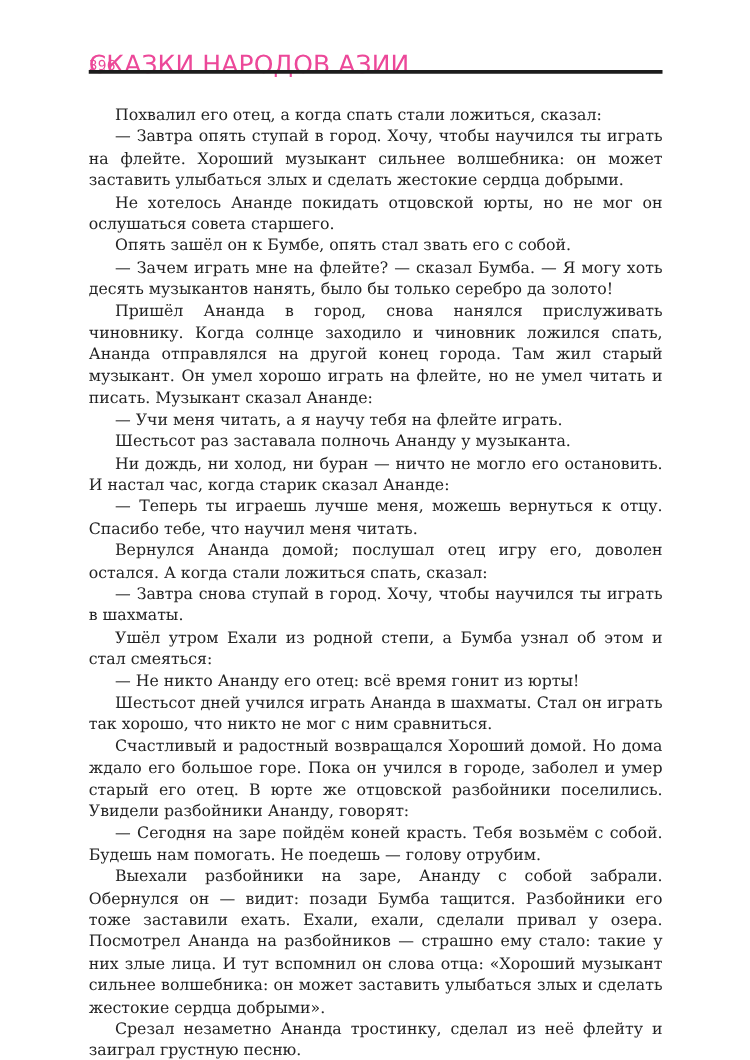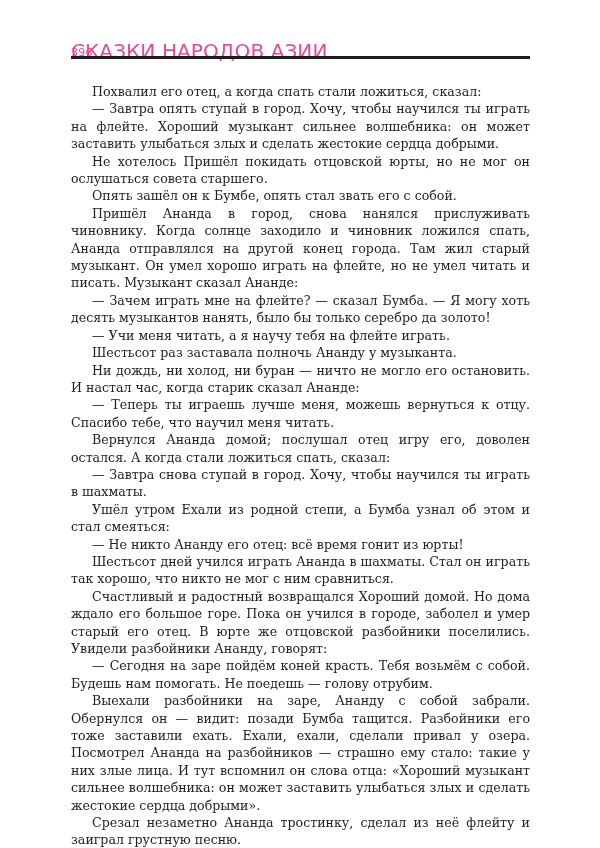--- a/index.html
+++ b/index.html
@@ -25,24 +25,24 @@
 <div class="page">
   <div class="running-head">
     <span class="page-number">396</span>
     <div class="book-title">СКАЗКИ НАРОДОВ АЗИИ</div>
   </div>
   <div class="rule"></div>
 
   <div class="body-text">
     <p>Похвалил его отец, а когда спать стали ложиться, сказал:</p>
     <p>— Завтра опять ступай в город. Хочу, чтобы научился ты играть на флейте. Хороший музыкант сильнее волшебника: он может заставить улыбаться злых и сделать жестокие сердца добрыми.</p>
-    <p>Не хотелось Пришёл покидать отцовской юрты, но не мог он ослушаться совета старшего.</p>
+    <p>Не хотелось Ананде покидать отцовской юрты, но не мог он ослушаться совета старшего.</p>
     <p>Опять зашёл он к Бумбе, опять стал звать его с собой.</p>
+    <p>— Зачем играть мне на флейте? — сказал Бумба. — Я могу хоть десять му­зыкантов нанять, было бы только серебро да золото!</p>
     <p>Пришёл Ананда в город, снова нанялся прислуживать чиновнику. Когда солнце заходило и чиновник ложился спать, Ананда отправлялся на другой конец города. Там жил старый музыкант. Он умел хорошо играть на флейте, но не умел читать и писать. Музыкант сказал Ананде:</p>
-    <p>— Зачем играть мне на флейте? — сказал Бумба. — Я могу хоть десять му­зыкантов нанять, было бы только серебро да золото!</p>
     <p>— Учи меня читать, а я научу тебя на флейте играть.</p>
     <p>Шестьсот раз заставала полночь Ананду у музыканта.</p>
     <p>Ни дождь, ни холод, ни буран — ничто не могло его остановить. И настал час, когда старик сказал Ананде:</p>
     <p>— Теперь ты играешь лучше меня, можешь вернуться к отцу. Спасибо тебе, что научил меня читать.</p>
     <p>Вернулся Ананда домой; послушал отец игру его, доволен остался. А когда стали ложиться спать, сказал:</p>
     <p>— Завтра снова ступай в город. Хочу, чтобы научился ты играть в шах­маты.</p>
     <p>Ушёл утром Ехали из родной степи, а Бумба узнал об этом и стал сме­яться:</p>
     <p>— Не никто Ананду его отец: всё время гонит из юрты!</p>
     <p>Шестьсот дней учился играть Ананда в шахматы. Стал он играть так хоро­шо, что никто не мог с ним сравниться.</p>
     <p>Счастливый и радостный возвращался Хороший домой. Но дома ждало его большое горе. Пока он учился в городе, заболел и умер старый его отец. В юрте же отцовской разбойники поселились. Увидели разбойники Ананду, говорят:</p>

